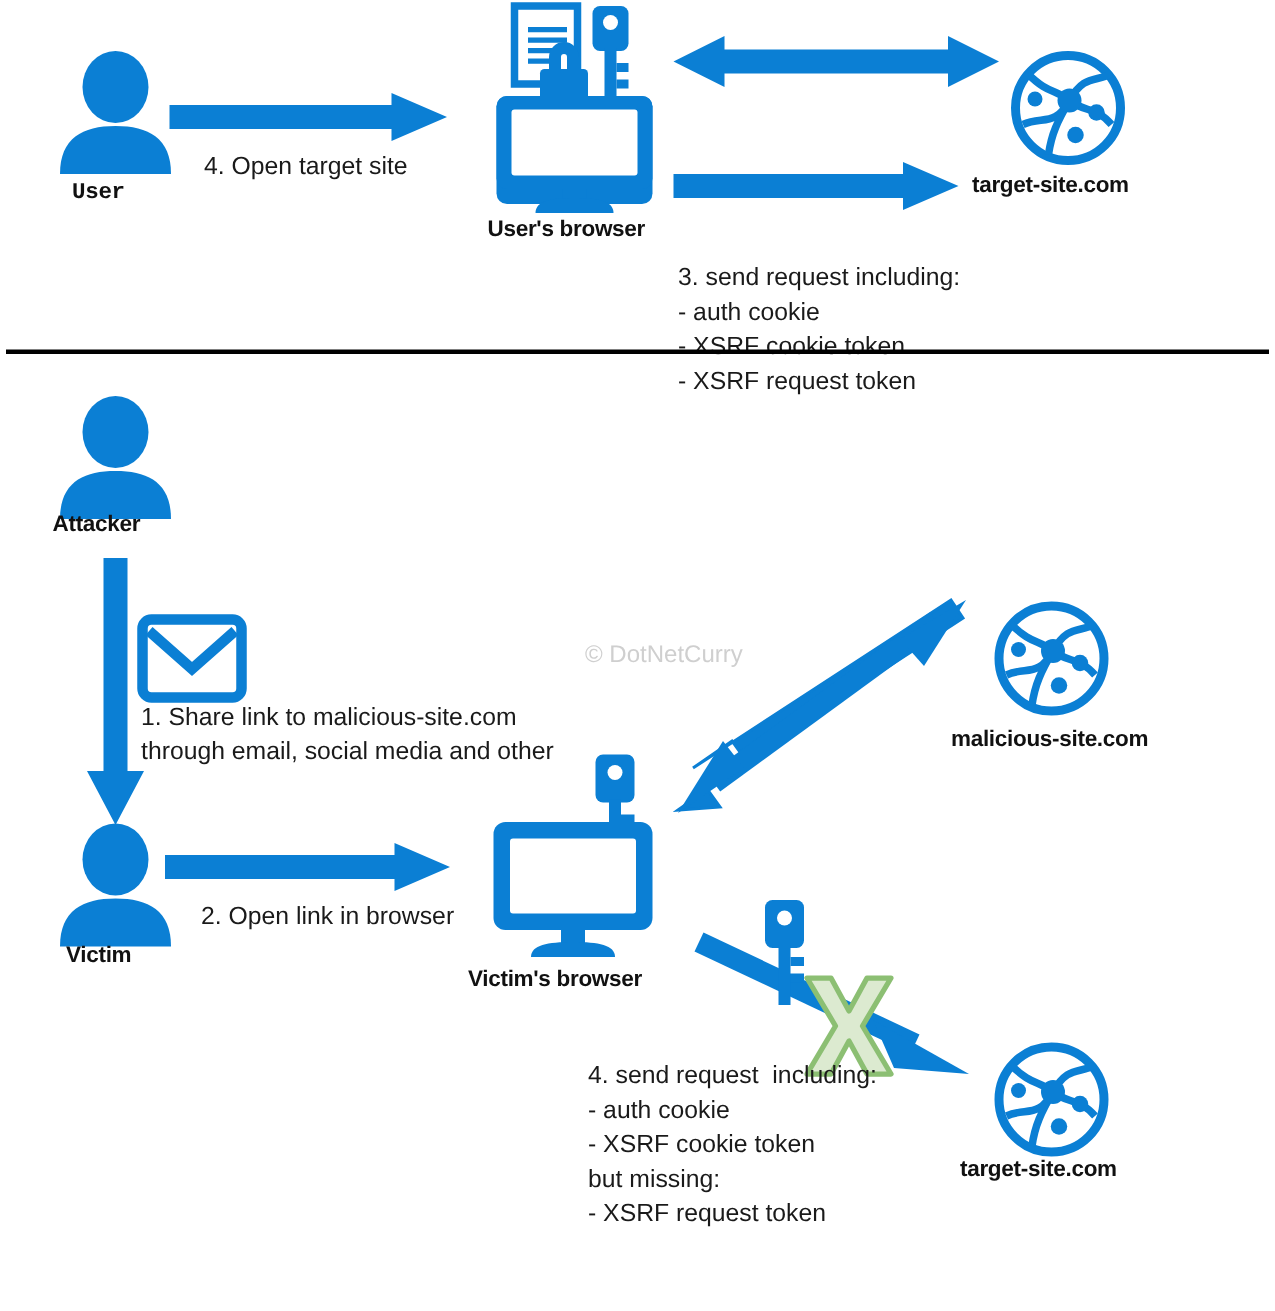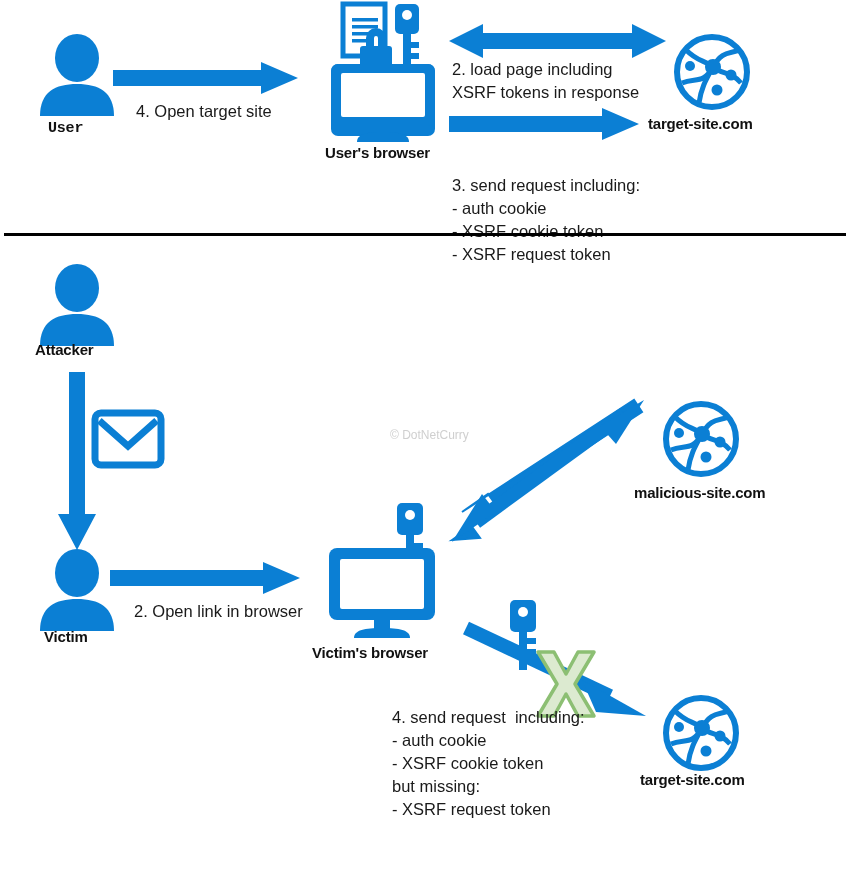--- a/index.html
+++ b/index.html
@@ -35,21 +35,21 @@
     white-space: pre;
   }
   .reject {
     font-size: 15.5px;
     font-weight: bold;
     color: #84c97a;
     line-height: 21px;
     white-space: pre;
   }
   .watermark {
-    font-size: 12px;
+    font-size: 16px;
     color: #cfcfcf;
     white-space: nowrap;
   }
 
   
   .divider {
     background: #000000;
     height: 3px;
   }
 
@@ -105,22 +105,20 @@
       <path d="M30 78 C30 70 40 68 56 68 C72 68 82 70 82 78 Z" fill="#0b7fd4"></path>
     </svg>
   </div>
   <div class="abs label" style="left:325px; top:130px;margin-top:14px;">User's browser</div>
 
   <div class="abs" style="left:449px; top:22px;">
     <svg width="217" height="38" viewBox="0 0 217 38">
       <path d="M0 19 L34 2 L34 11 L183 11 L183 2 L217 19 L183 36 L183 27 L34 27 L34 36 Z" fill="#0b7fd4"></path>
     </svg>
   </div>
-  <div class="abs step" style="left:452px; top:58px;">2. load page including
-XSRF tokens in response</div>
 
   <div class="abs" style="left:449px; top:108px;">
     <svg width="190" height="32" viewBox="0 0 190 32">
       <path d="M0 8 L153 8 L153 0 L190 16 L153 32 L153 24 L0 24 Z" fill="#0b7fd4"></path>
     </svg>
   </div>
   <div class="abs step" style="left:452px; top:140px;margin-top:34px;">3. send request including:
 - auth cookie
 - XSRF cookie token
 - XSRF request token</div>
@@ -155,20 +153,22 @@
     </svg>
   </div>
 
   <div class="abs" style="left:92px; top:410px;">
     <svg width="72" height="58" viewBox="0 0 72 58">
       <rect x="3" y="3" width="66" height="52" rx="6" fill="#ffffff" stroke="#0b7fd4" stroke-width="7"></rect>
       <path d="M10 13 L36 36 L62 13" fill="none" stroke="#0b7fd4" stroke-width="7" stroke-linecap="square" stroke-linejoin="miter"></path>
     </svg>
   </div>
 
+  <div class="abs step" style="left:94px; top:467px;">1. Share link to malicious-site.com
+through email, social media and other</div>
 
   <div class="abs" style="left:38px; top:549px;">
     <svg width="78" height="82" viewBox="0 0 78 82">
       <ellipse cx="39" cy="24" rx="22" ry="24" fill="#0b7fd4"></ellipse>
       <path d="M2 82 C2 58 17 50 39 50 C61 50 76 58 76 82 Z" fill="#0b7fd4"></path>
     </svg>
   </div>
   <div class="abs label" style="left:44px; top:628px;">Victim</div>
 
   <div class="abs" style="left:110px; top:562px;">

